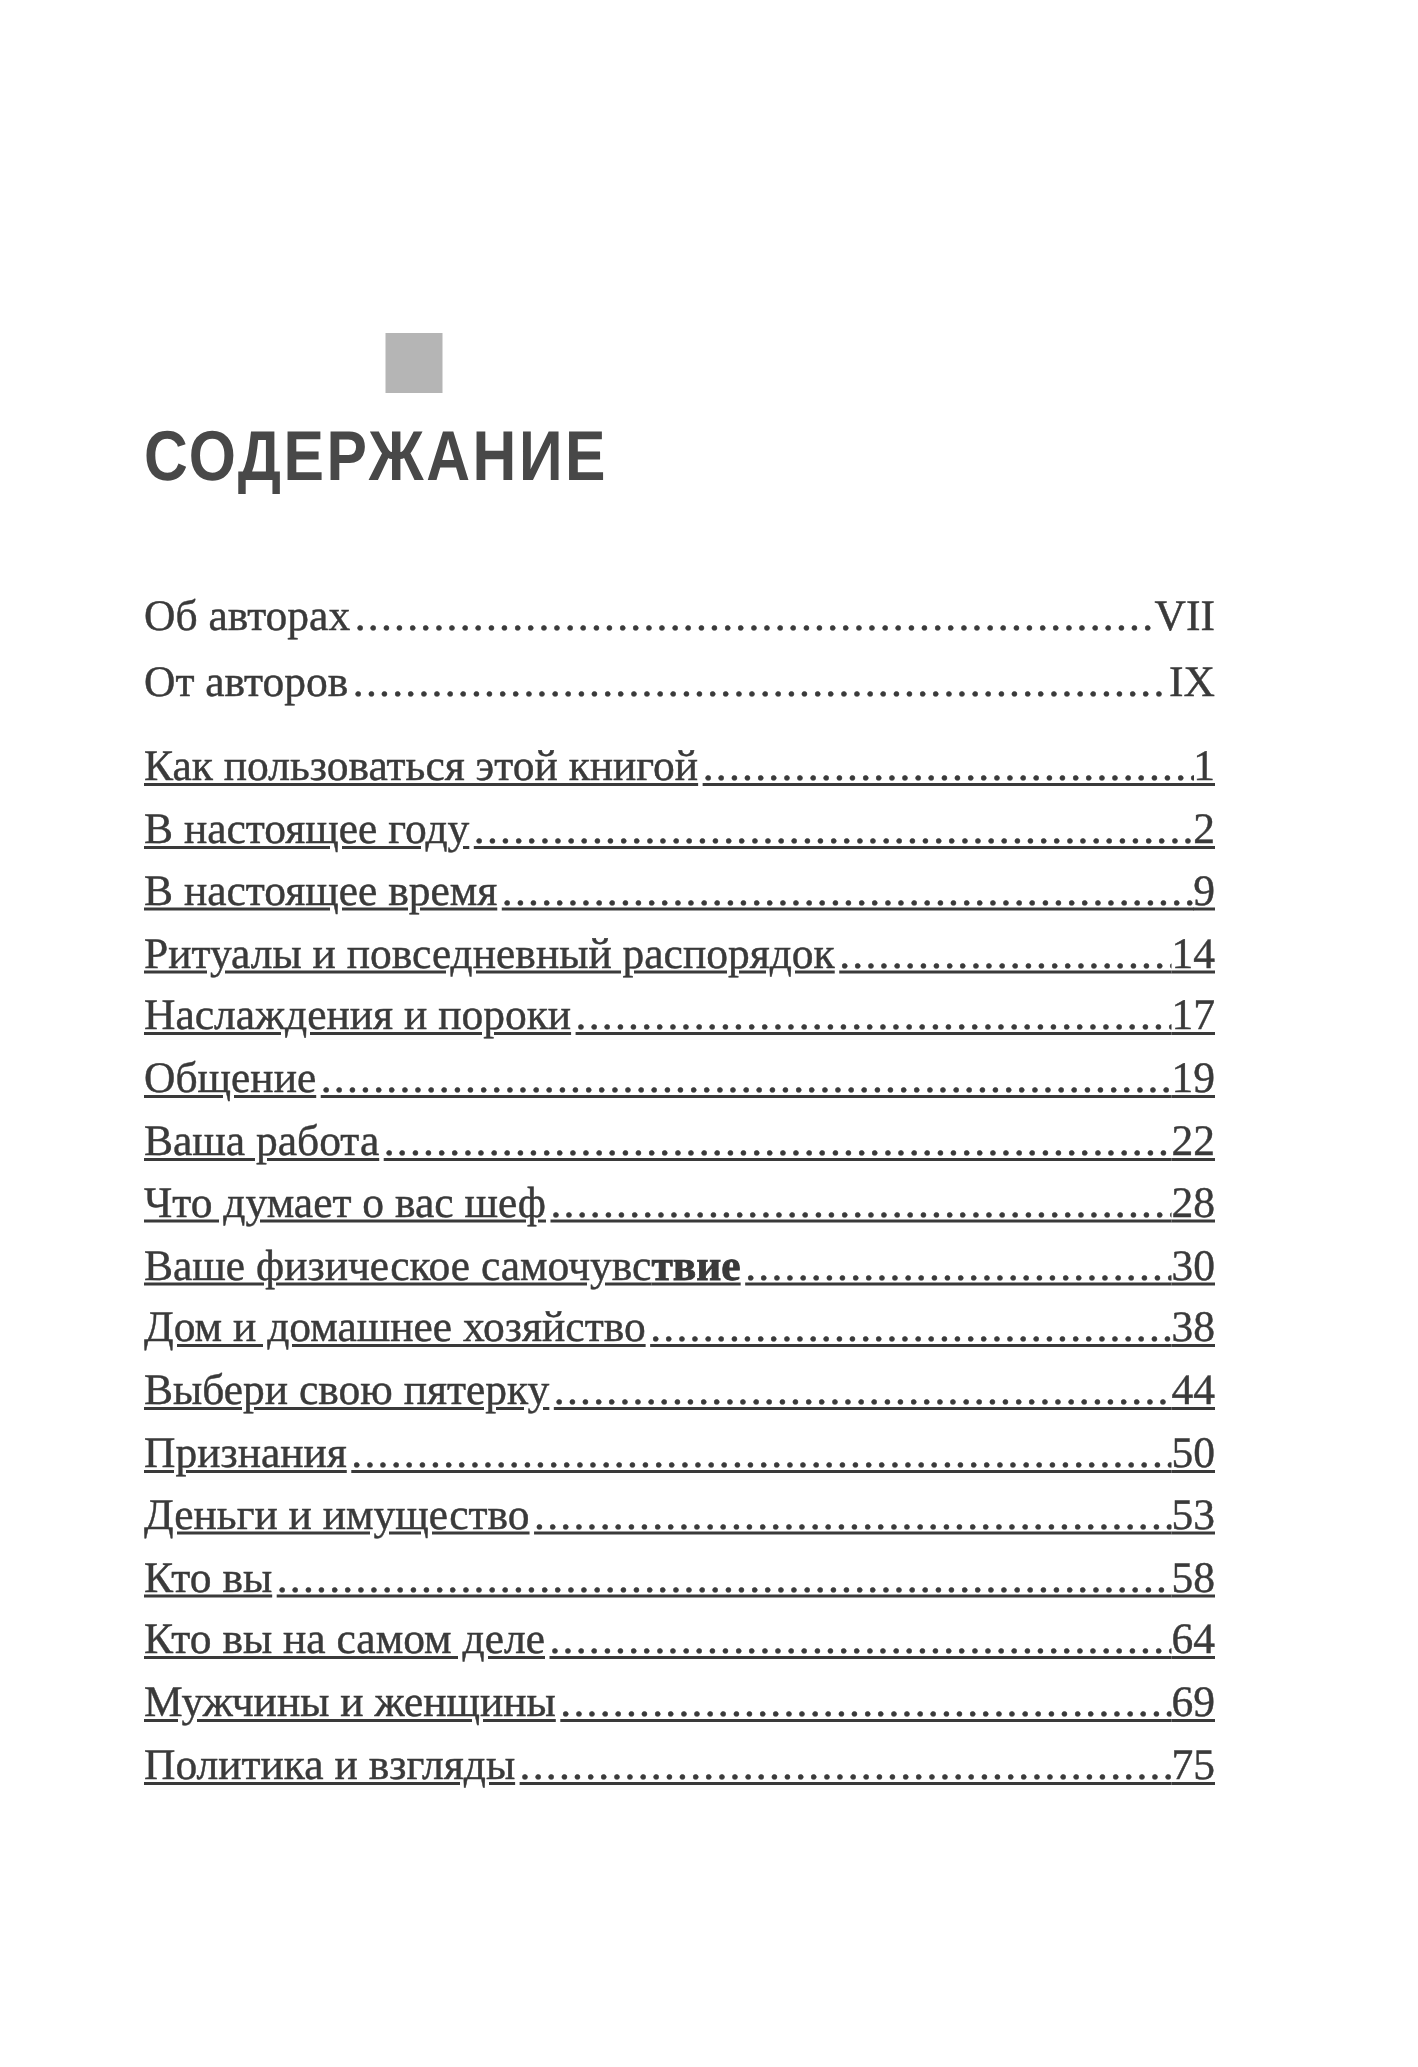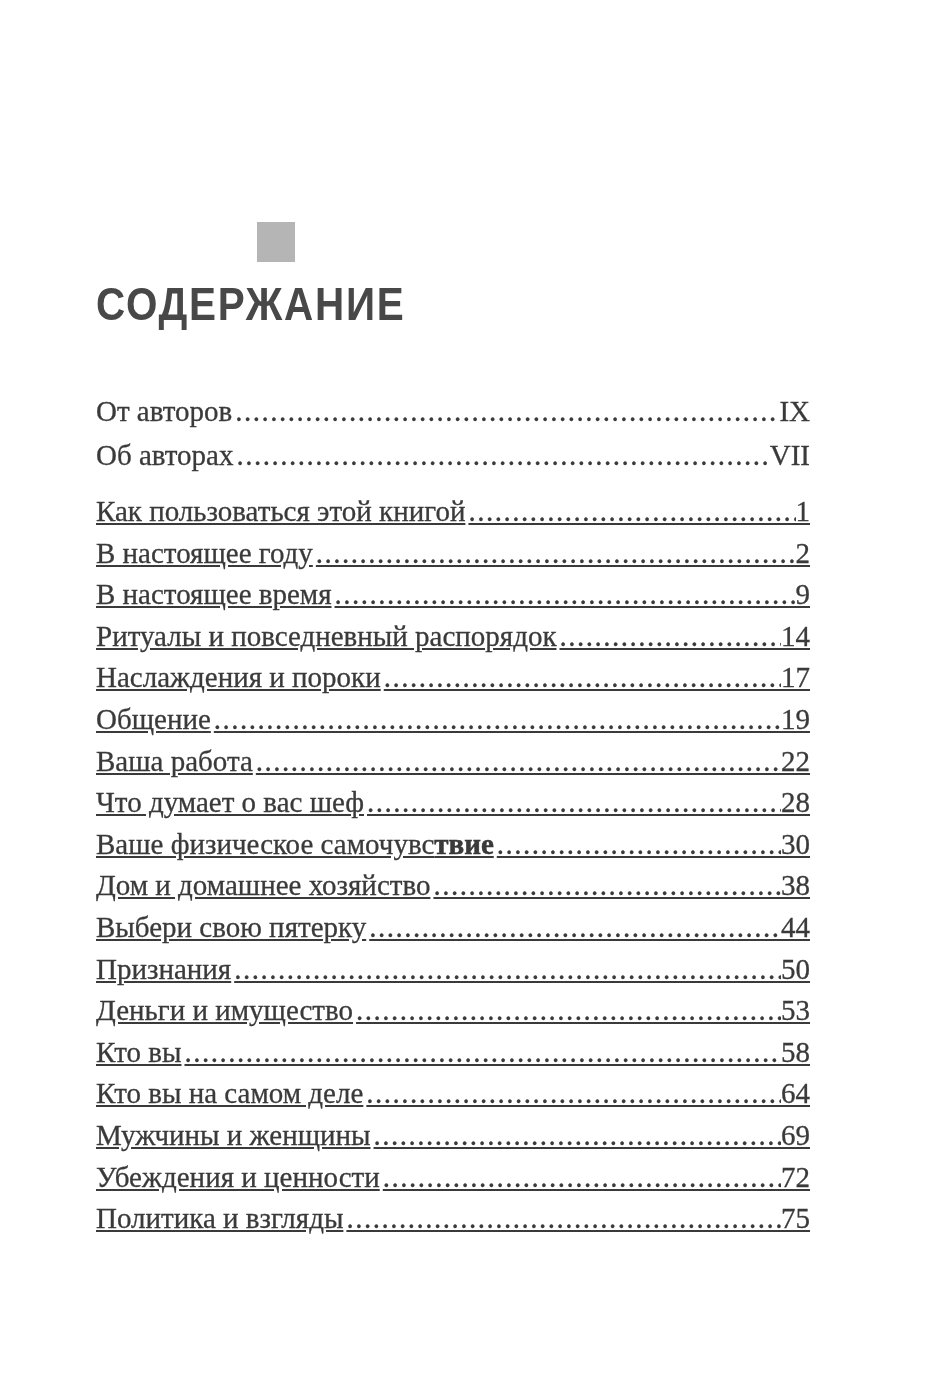--- a/index.html
+++ b/index.html
@@ -34,28 +34,28 @@
 
   <div class="header">
     <span class="marker"></span>
     <h1 class="title">СОДЕРЖАНИЕ</h1>
   </div>
 
   <div class="toc">
 
     <div class="group-front">
       <div class="row">
+        <span class="t">Об авторах</span>
+        <span class="dots"></span>
+        <span class="pg">VII</span>
+      </div>
+      <div class="row">
         <span class="t">От авторов</span>
         <span class="dots"></span>
         <span class="pg">IX</span>
-      </div>
-      <div class="row">
-        <span class="t">Об авторах</span>
-        <span class="dots"></span>
-        <span class="pg">VII</span>
       </div>
     </div>
 
     <div class="group-chapters">
       <div class="row">
         <span class="t">Как пользоваться этой книгой</span>
         <span class="dots"></span>
         <span class="pg">1</span>
       </div>
       <div class="row">
@@ -127,25 +127,20 @@
         <span class="t">Кто вы на самом деле</span>
         <span class="dots"></span>
         <span class="pg">64</span>
       </div>
       <div class="row">
         <span class="t">Мужчины и женщины</span>
         <span class="dots"></span>
         <span class="pg">69</span>
       </div>
       <div class="row">
-        <span class="t">Убеждения и ценности</span>
-        <span class="dots"></span>
-        <span class="pg">72</span>
-      </div>
-      <div class="row">
         <span class="t">Политика и взгляды</span>
         <span class="dots"></span>
         <span class="pg">75</span>
       </div>
     </div>
 
   </div>
 </div>
 
 </body></html>

